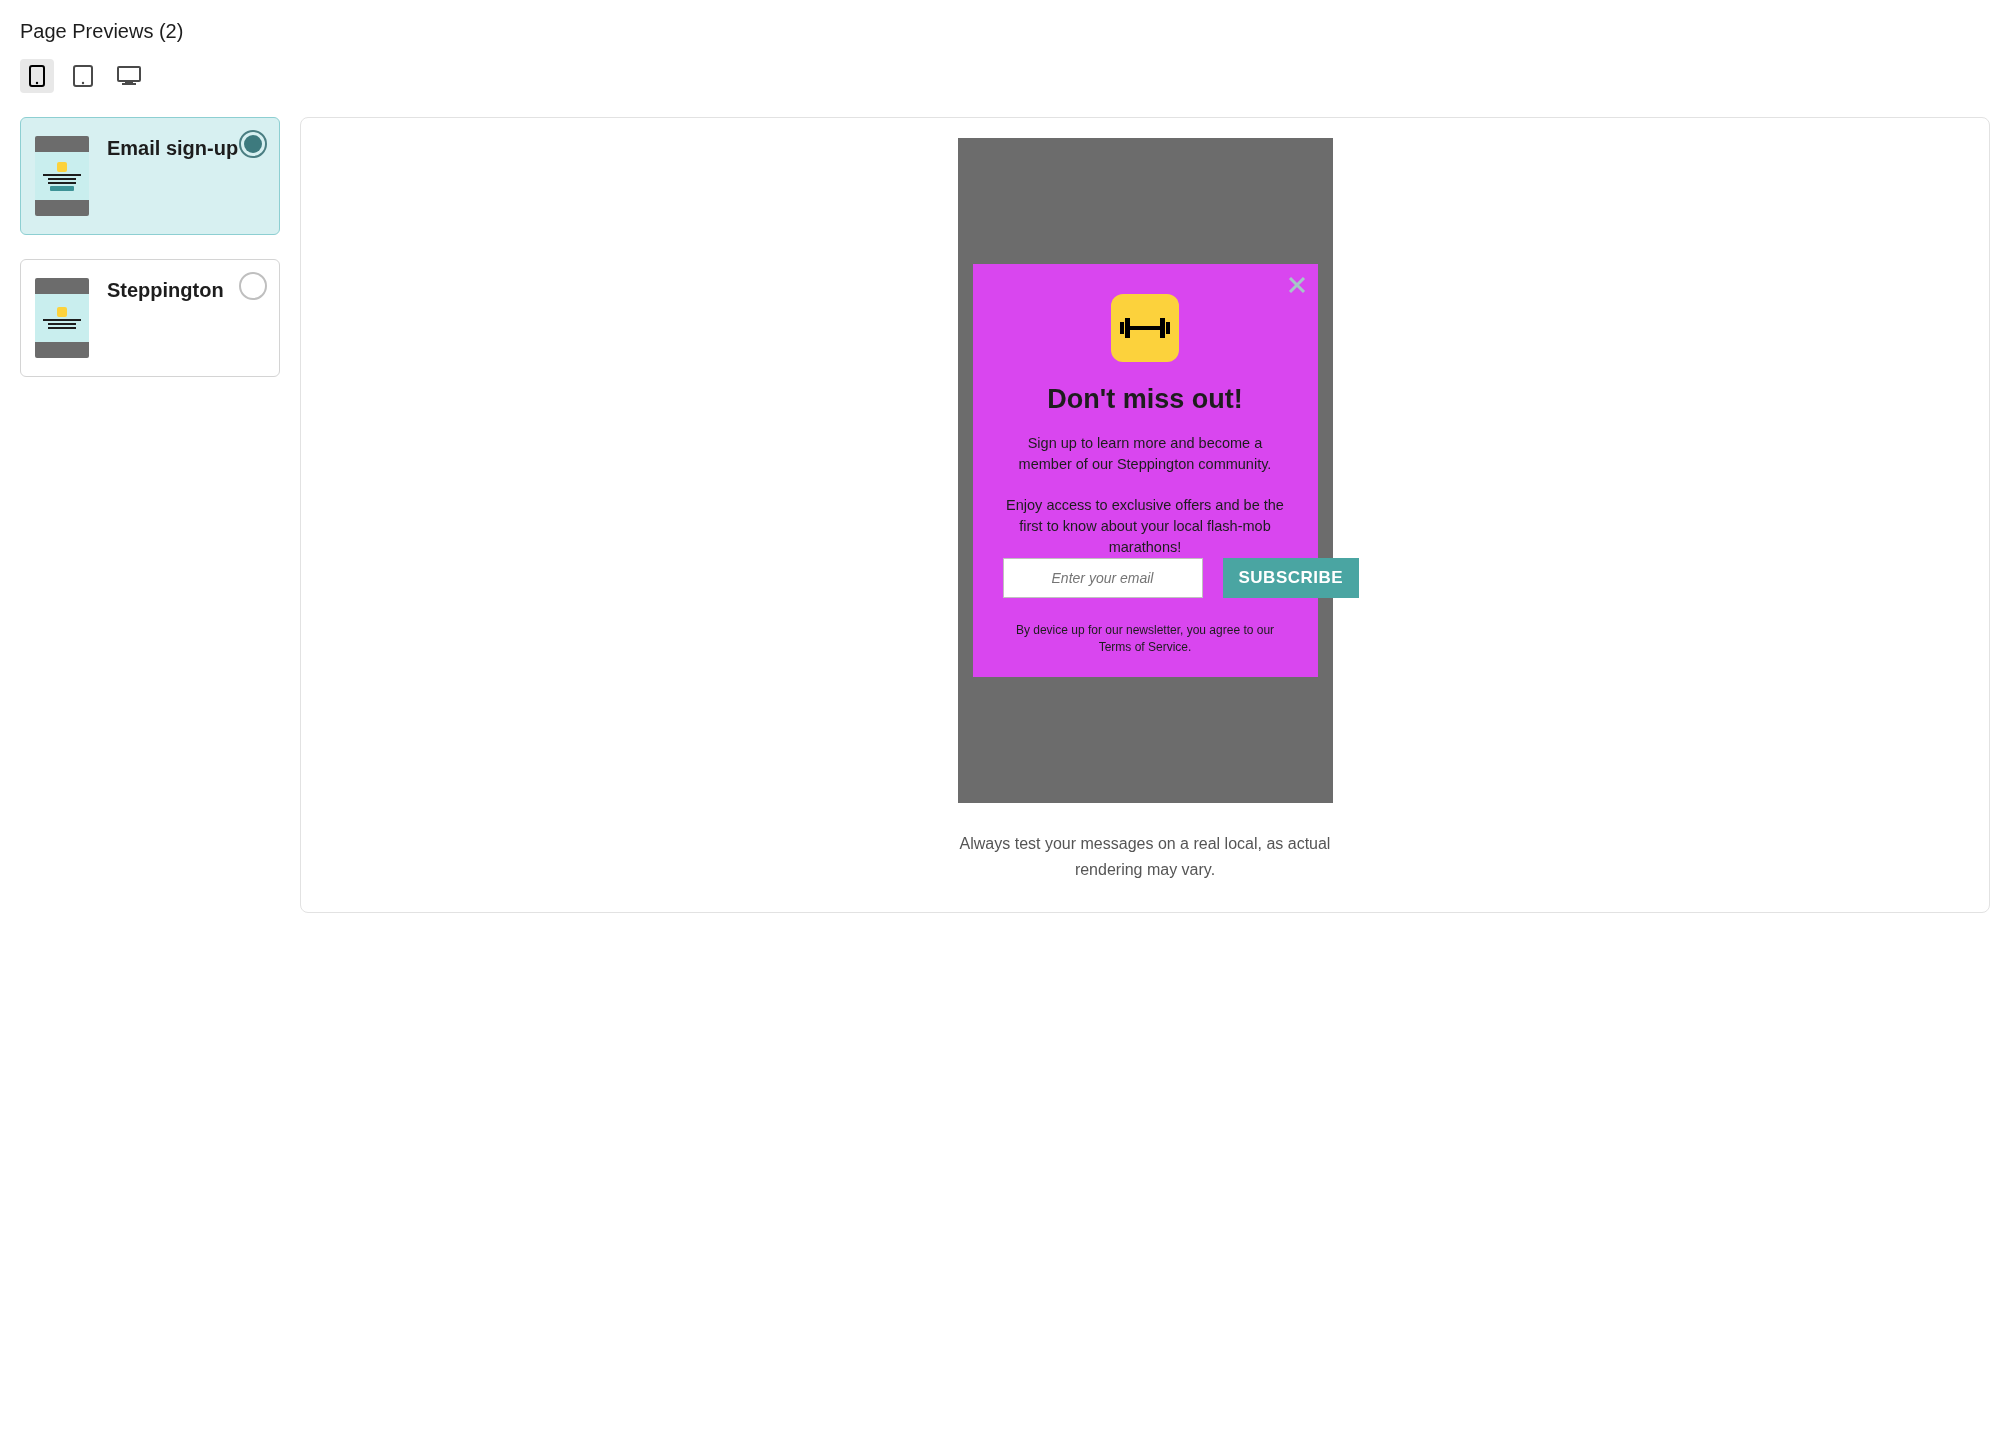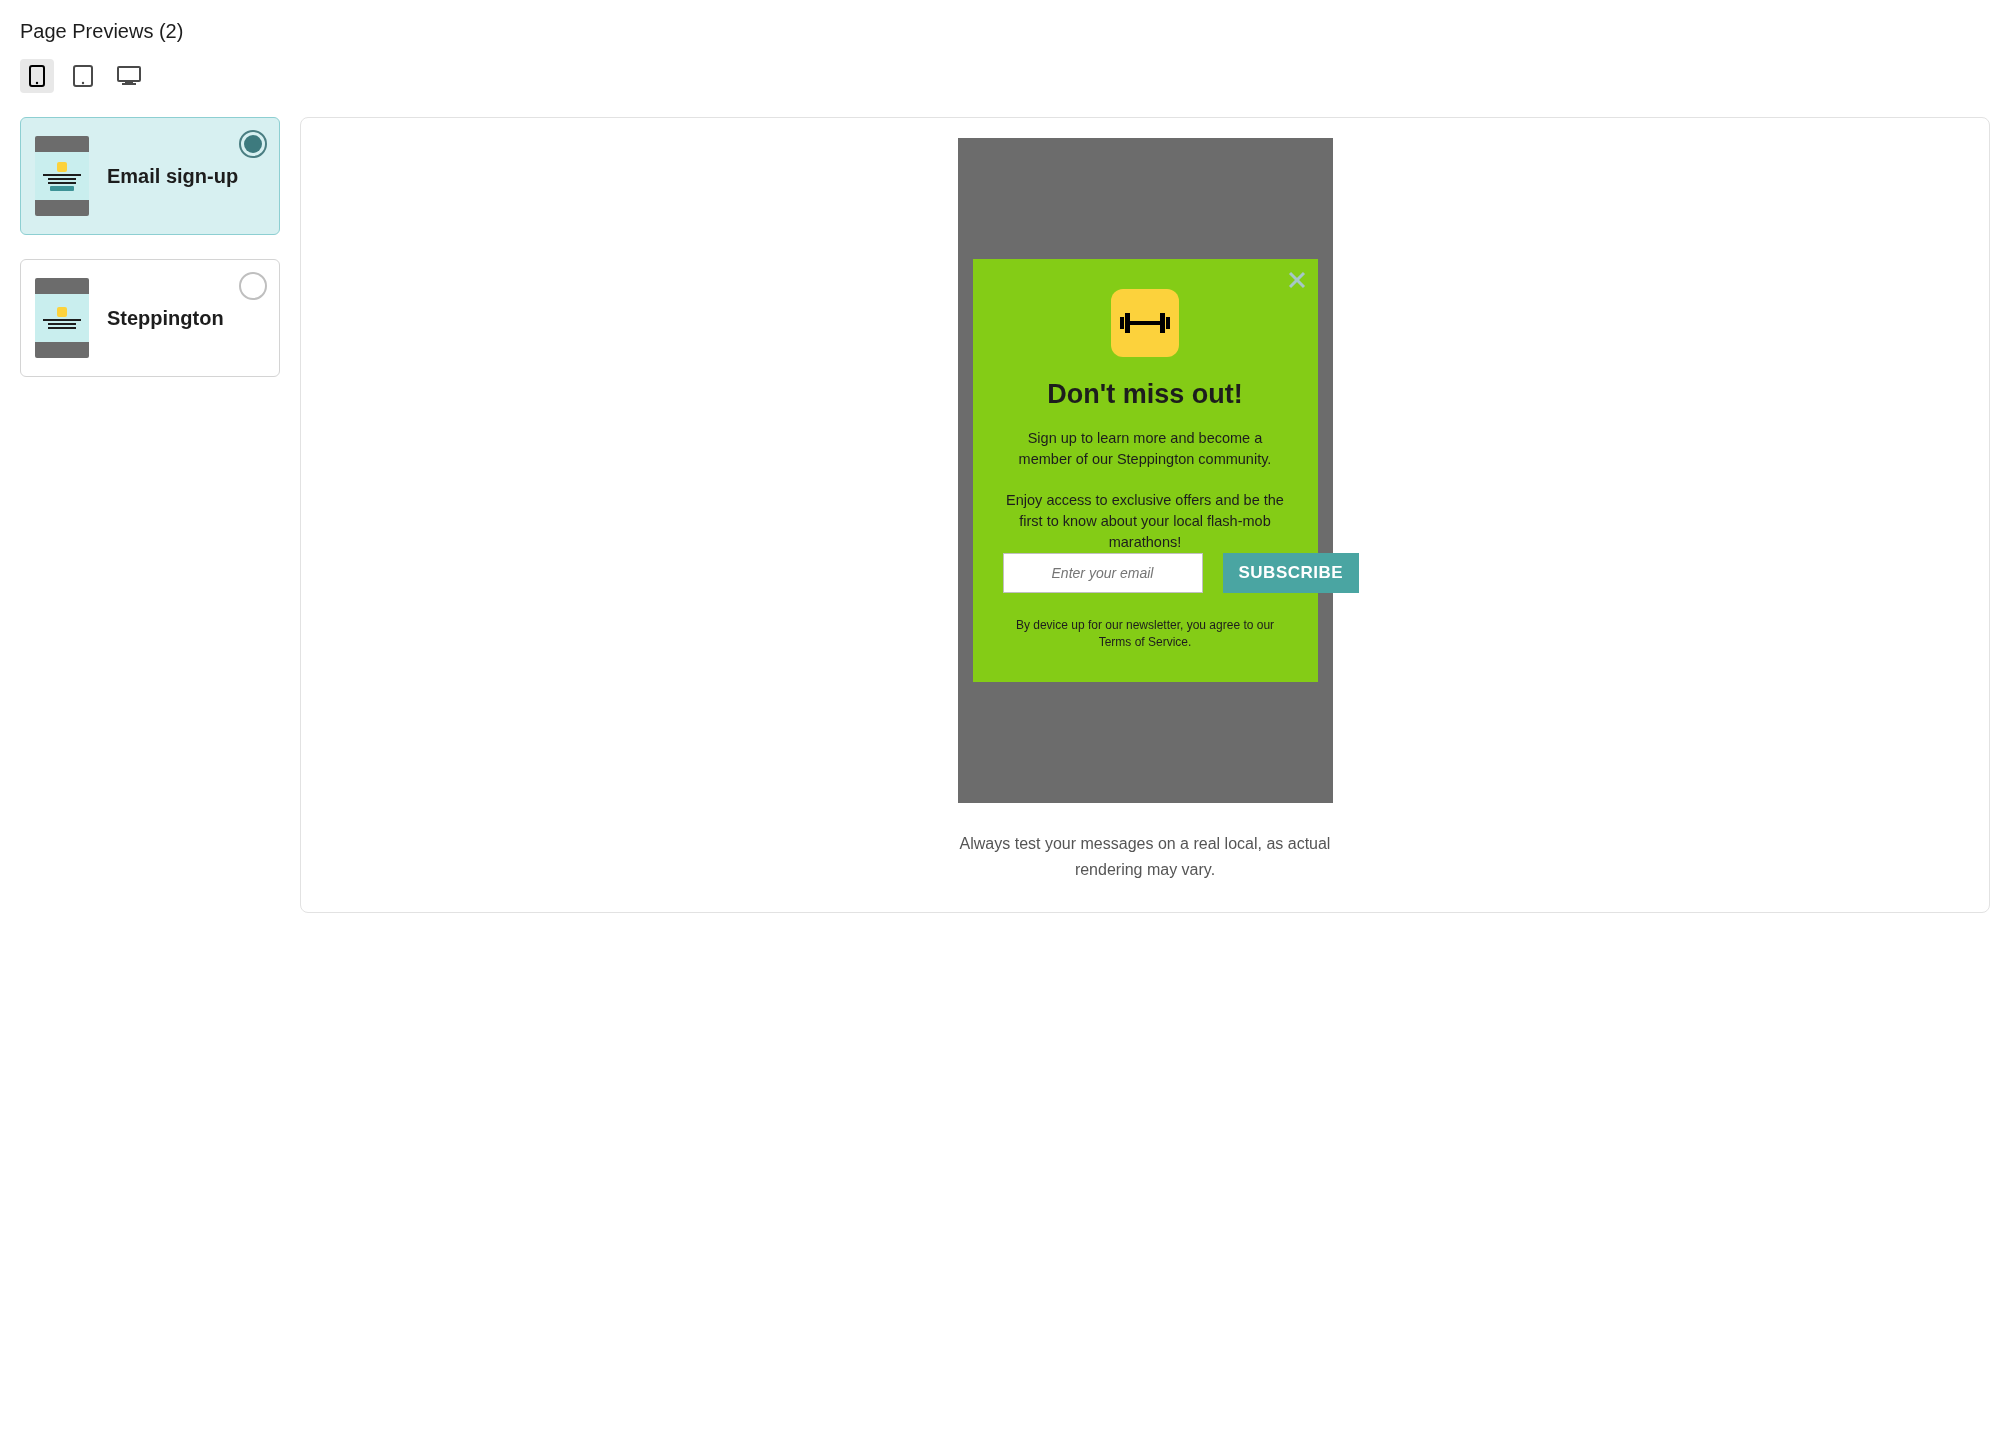--- a/index.html
+++ b/index.html
@@ -46,21 +46,20 @@
       display: flex;
       flex-direction: column;
       gap: 24px;
     }
     .page-card {
       position: relative;
       border: 1px solid #d4d4d4;
       border-radius: 6px;
       padding: 18px 14px;
       display: flex;
-      align-items: center;
       gap: 18px;
       cursor: pointer;
       background: #fff;
       min-height: 104px;
     }
     .page-card.selected {
       background: #d7f0f1;
       border-color: #8dcfd2;
     }
     .thumb {
@@ -129,23 +128,23 @@
       width: 375px;
       height: 665px;
       background: #6c6c6c;
       display:flex;
       align-items:center;
       justify-content:center;
       position:relative;
     }
     .popup {
       width: 345px;
-      background: #84cc16;
+      background: #d946ef;
       position:relative;
-      padding: 30px 30px 31px 30px;
+      padding: 30px 30px 22px 30px;
       text-align:center;
       font-family: -apple-system, BlinkMacSystemFont, "Segoe UI", Helvetica, Arial, sans-serif;
     }
     .popup-close {
       position:absolute;
       top:12px;
       right:12px;
       cursor:pointer;
       color:#a6c7c7;
     }

